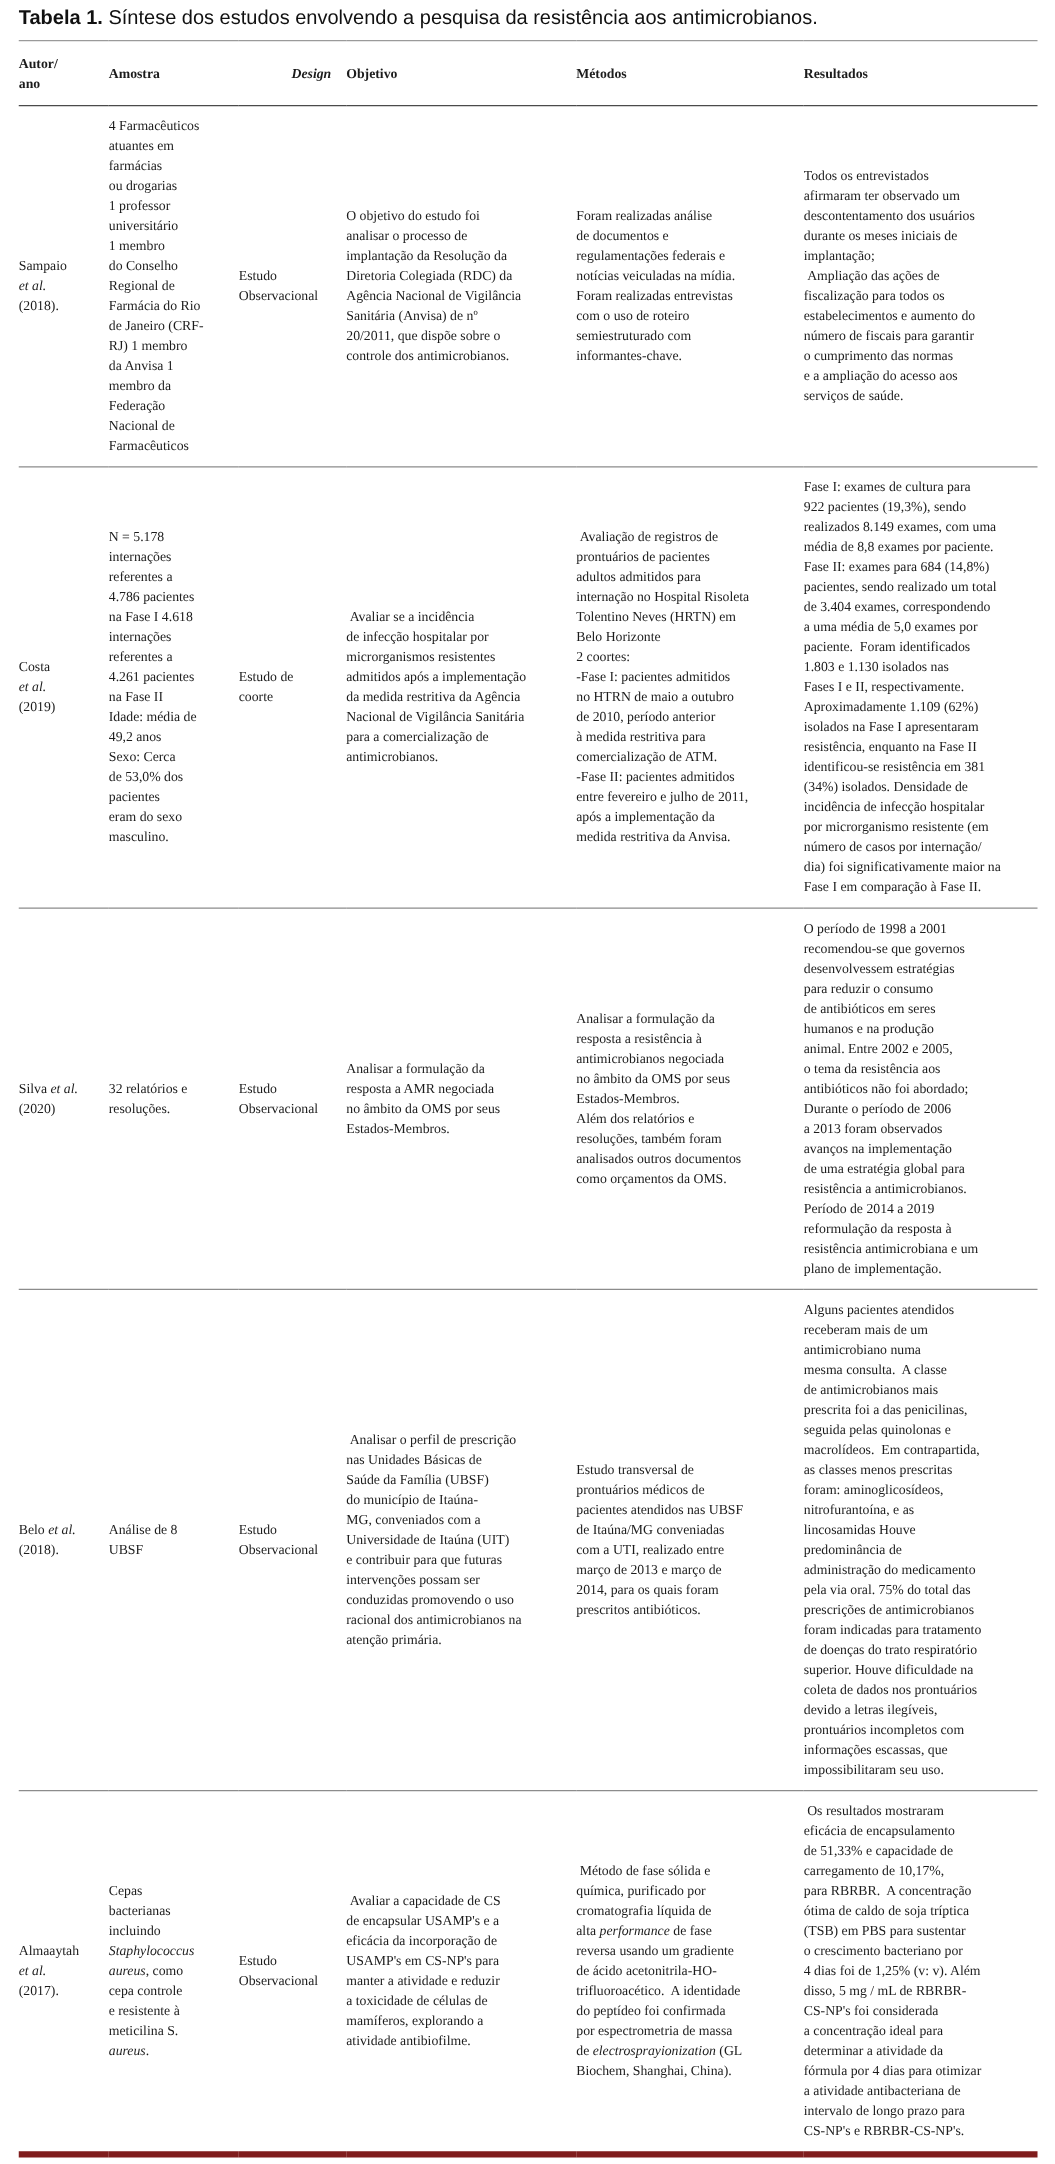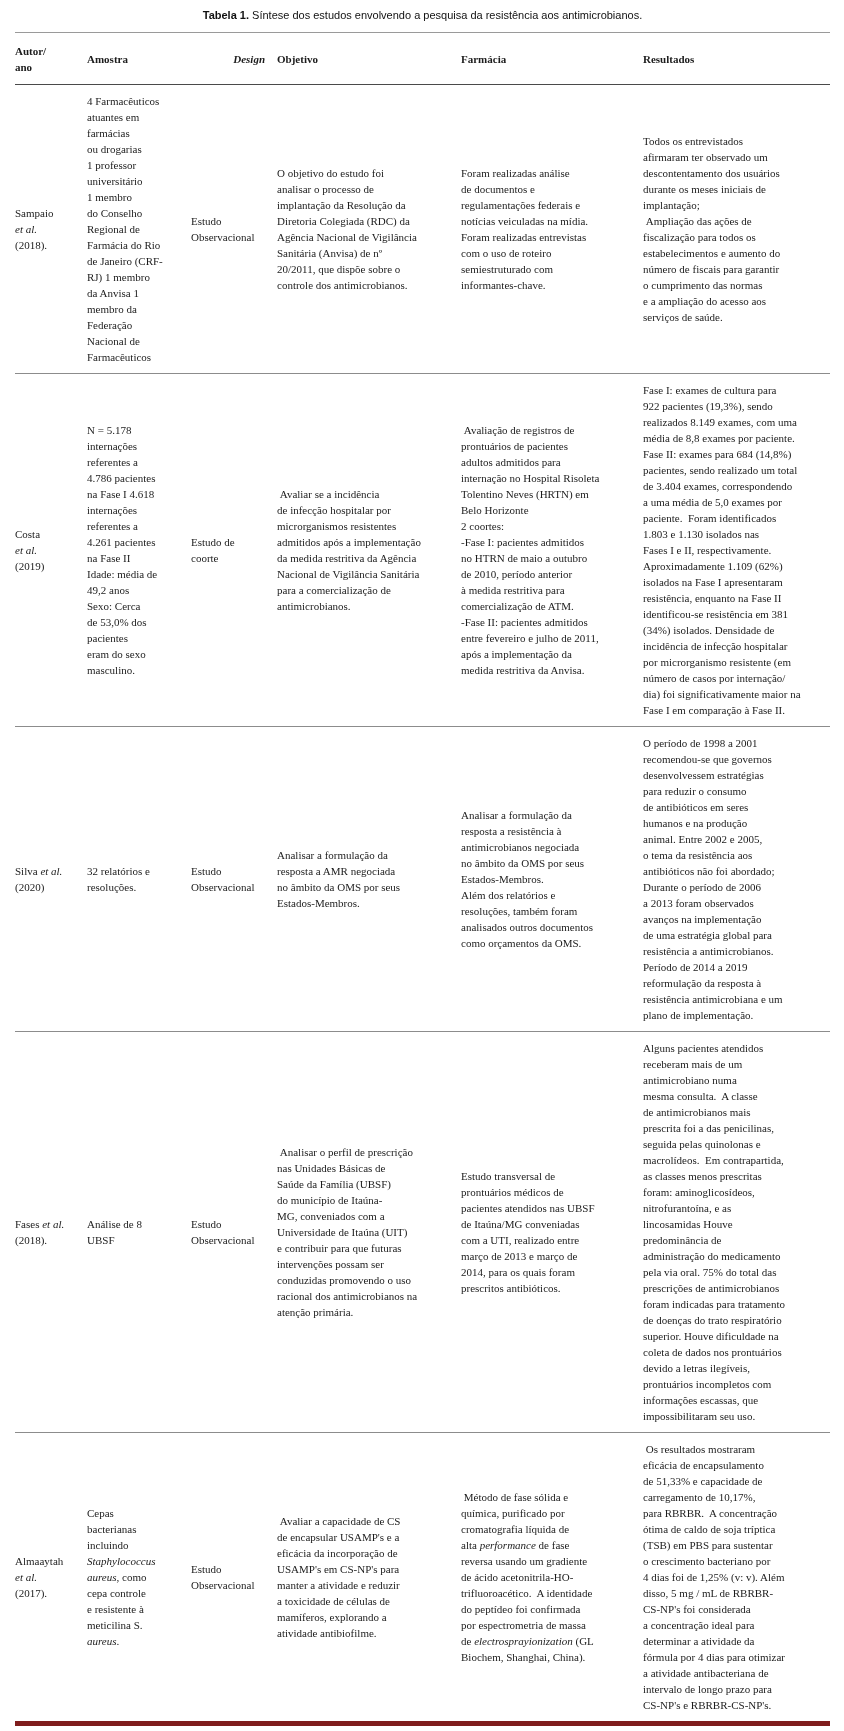--- a/index.html
+++ b/index.html
@@ -9,25 +9,24 @@
     font-family: "Liberation Sans", sans-serif;
     color: #1c1c1c;
     -webkit-font-smoothing: antialiased;
   }
   .page {
     width: 844px;
     min-height: 1731px;
     padding: 8px 14px 10px 15px;
   }
   .caption {
-    font-size: 11px;
+    font-size: 16px;
     line-height: 14px;
     margin-bottom: 10px;
     color: #111;
-    text-align: center;
   }
   .caption .cap-label { font-weight: bold; }
   table.study-table {
     width: 100%;
     border-collapse: collapse;
     table-layout: fixed;
     border-top: 1.5px solid #9a9a9a;
     border-bottom: 5px solid #7f1d1d;
     font-family: Liberation Serif, serif;
   }
@@ -78,21 +77,21 @@
       <col class="c-metodos">
       <col class="c-resultados">
     </colgroup>
     <thead>
       <tr>
         <th>Autor/
 ano</th>
         <th>Amostra</th>
         <th class="italic">Design</th>
         <th>Objetivo</th>
-        <th>Farmácia</th>
+        <th>Métodos</th>
         <th>Resultados</th>
       </tr>
     </thead>
     <tbody>
       <tr>
         <td><span>Sampaio
 </span><i>et al.</i><span>
 (2018).</span></td>
         <td><span>4 Farmacêuticos
 atuantes em
@@ -243,21 +242,21 @@
 a 2013 foram observados
 avanços na implementação
 de uma estratégia global para
 resistência a antimicrobianos.
 Período de 2014 a 2019
 reformulação da resposta à
 resistência antimicrobiana e um
 plano de implementação.</span></td>
       </tr>
       <tr>
-        <td><span>Fases </span><i>et al.</i><span>
+        <td><span>Belo </span><i>et al.</i><span>
 (2018).</span></td>
         <td><span>Análise de 8
 UBSF</span></td>
         <td><span>Estudo
 Observacional</span></td>
         <td><span> Analisar o perfil de prescrição
 nas Unidades Básicas de
 Saúde da Família (UBSF)
 do município de Itaúna-
 MG, conveniados com a

